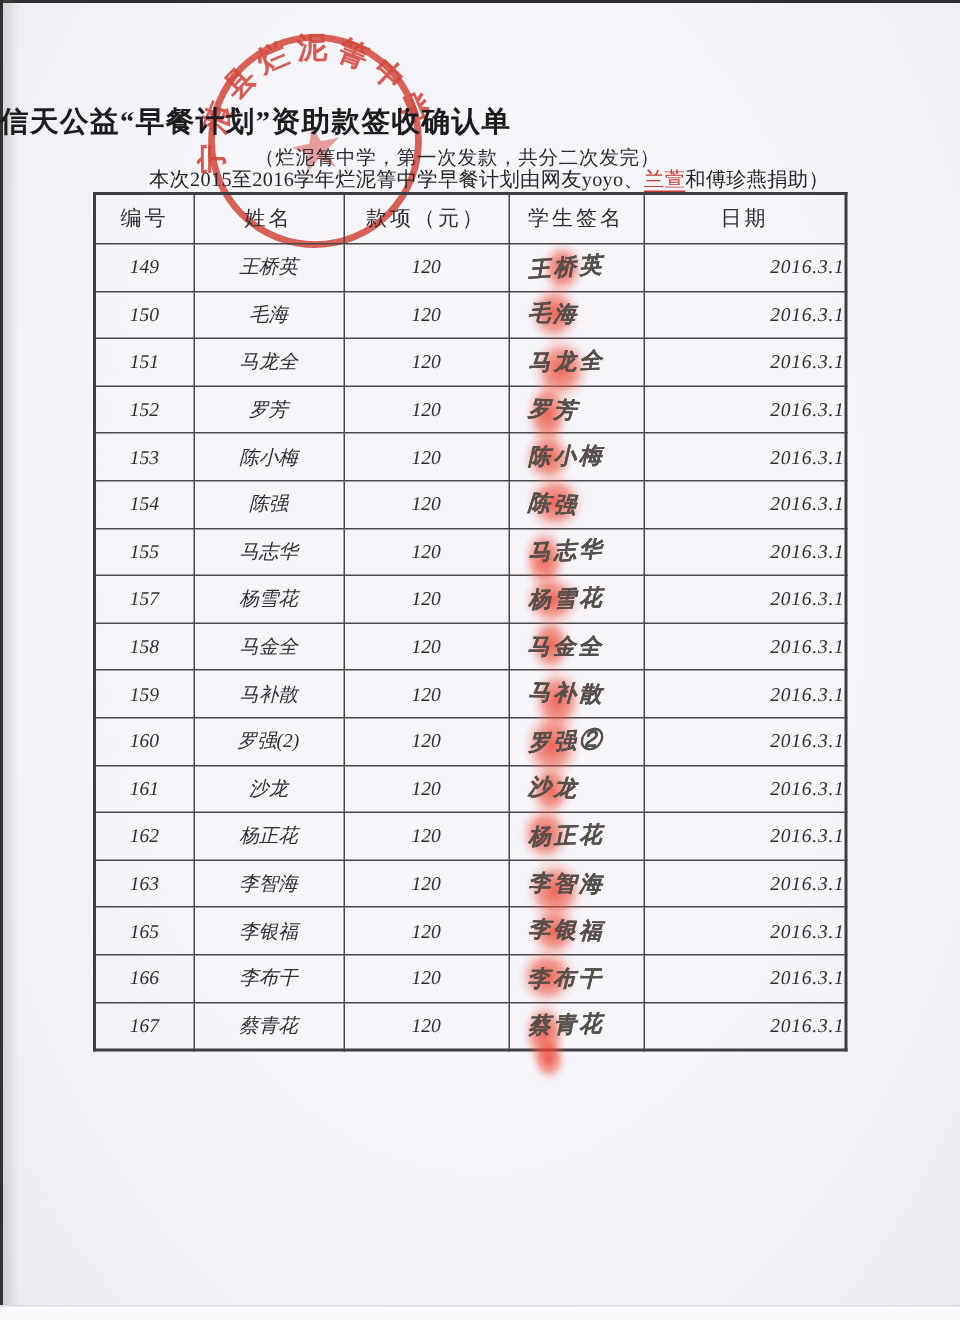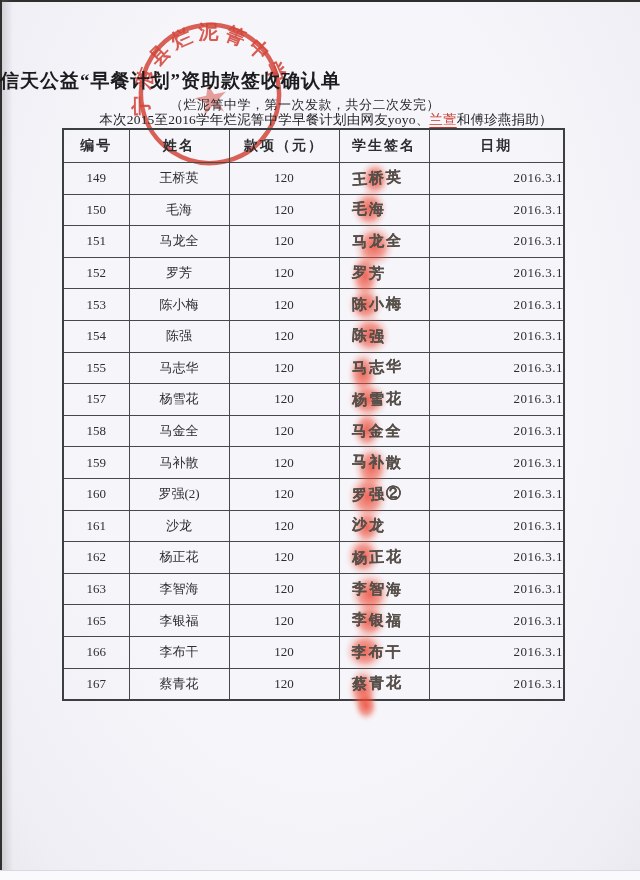--- a/index.html
+++ b/index.html
@@ -28,22 +28,22 @@
   
   .stamp{position:absolute;left:130px;top:14px;width:160px;height:160px;
          mix-blend-mode:multiply;opacity:.92;transform:rotate(-12deg);pointer-events:none;}
 
   
   .doc-table{position:absolute;left:62px;top:128px;}
   table{border-collapse:collapse;table-layout:fixed;width:501px;
         border:2px solid #3c3f41;}
   th,td{border:1px solid #46494b;text-align:center;vertical-align:middle;
         color:#2e2e30;padding:0;overflow:visible;}
-  th{height:32px;font-size:14px;font-weight:bold;letter-spacing:2px;}
-  tbody tr{height:31.6px;}
+  th{height:32px;font-size:14px;font-weight:normal;letter-spacing:2px;}
+  tbody tr{height:31.6px;font-style:italic;}
   td{font-size:13px;}
   td.c-date{letter-spacing:.5px;text-align:right;}
   td.c-sig{position:relative;text-align:left;}
   .sig{position:relative;z-index:2;display:inline-block;margin-left:12px;
        font-weight:700;font-size:15px;color:#564f4a;letter-spacing:2px;
        text-shadow:0 0 .4px #564f4a;}
   .print{position:absolute;z-index:1;border-radius:50%;
        background:radial-gradient(closest-side,rgba(236,58,38,.78),rgba(238,70,48,.5) 52%,rgba(242,96,72,.18) 76%,rgba(242,96,72,0));
        filter:blur(1.2px);pointer-events:none;}
 </style>

